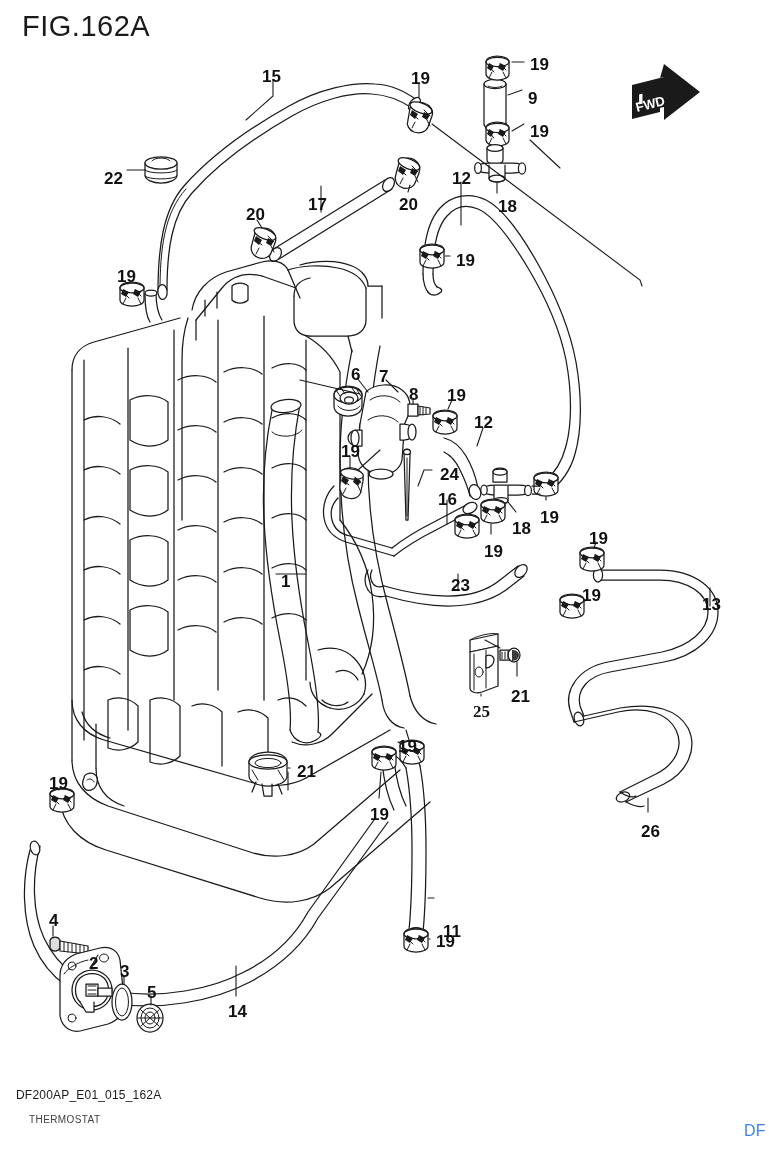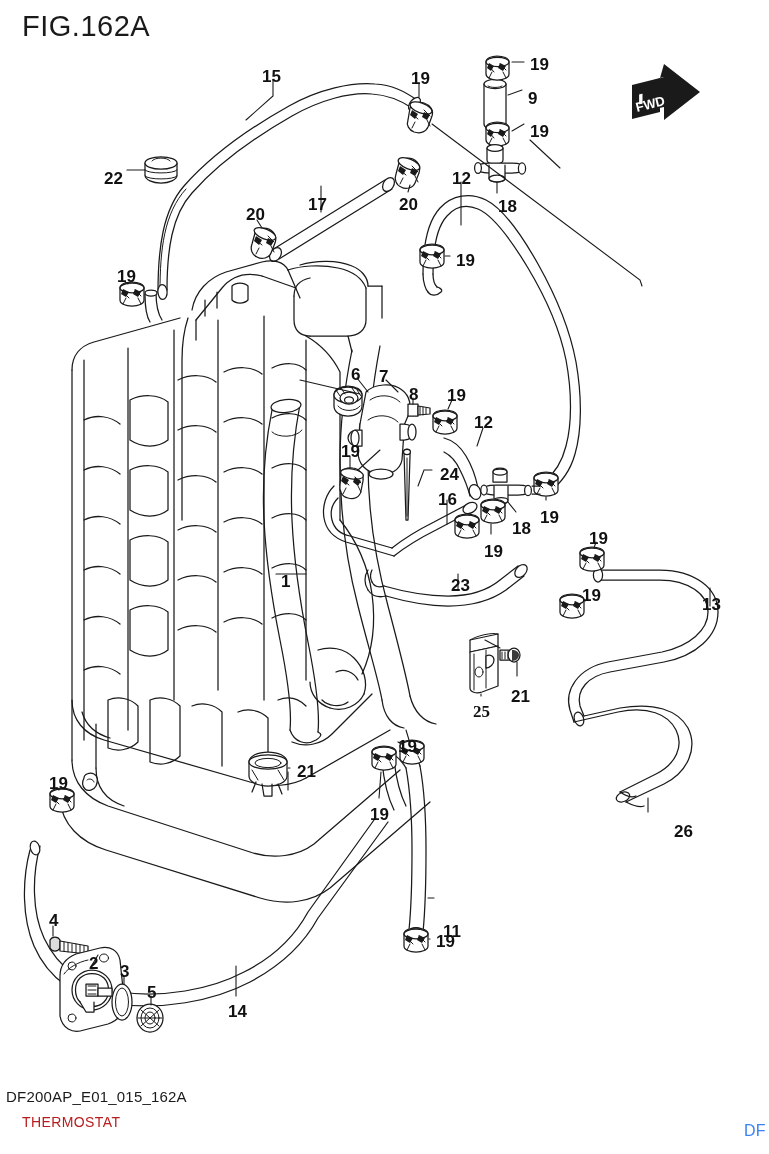--- a/index.html
+++ b/index.html
@@ -8,26 +8,26 @@
     font-family:"Liberation Sans",sans-serif;color:#111111;
   }
   #stage{position:absolute;inset:0;border-radius:7px;}
   svg#diagram{position:absolute;left:0;top:0;width:769px;height:1154px;}
 
   .fig-title{
     position:absolute;left:22px;top:10px;
     font-size:29px;font-weight:400;letter-spacing:.5px;color:#1a1a1a;
   }
   .footer-code{
-    position:absolute;left:6px;top:1088px;
-    font-size:15px;color:#1a1a1a;letter-spacing:.2px;
+    position:absolute;left:16px;top:1088px;
+    font-size:12px;color:#1a1a1a;letter-spacing:.2px;
   }
   .footer-name{
-    position:absolute;left:22px;top:1114px;
-    font-size:14px;color:#b91c1c;letter-spacing:.4px;
+    position:absolute;left:29px;top:1114px;
+    font-size:10px;color:#404040;letter-spacing:.4px;
   }
   .footer-right{
     position:absolute;left:744px;top:1122px;
     font-size:16px;color:#3b82f6;letter-spacing:.3px;white-space:nowrap;
   }
 
   
   .cal{
     position:absolute;font-size:17px;font-weight:bold;color:#111;
     line-height:1;white-space:nowrap;
@@ -620,21 +620,21 @@
       <div class="cal" style="left: 702px; top: 596px;">13</div>
       <div class="cal" style="left: 451px; top: 577px; text-align: right;">23</div>
       <div class="cal" style="left: 582px; top: 587px;">19</div>
       <div class="cal" style="left: 281px; top: 573px;">1</div>
       <div class="cal" style="left: 473px; top: 703px; font-family: Liberation Serif, serif;">25</div>
       <div class="cal" style="left: 511px; top: 688px;">21</div>
       <div class="cal" style="left: 398px; top: 738px;">19</div>
       <div class="cal" style="left: 297px; top: 763px;">21</div>
       <div class="cal" style="left: 49px; top: 775px;">19</div>
       <div class="cal" style="left: 370px; top: 806px;">19</div>
-      <div class="cal" style="left: 641px; top: 823px; margin-left: 33px;">26</div>
+      <div class="cal" style="left: 641px; top: 823px;">26</div>
       <div class="cal" style="left: 443px; top: 895px; margin-top: 28px;">11</div>
       <div class="cal" style="left: 49px; top: 912px;">4</div>
       <div class="cal" style="left: 89px; top: 955px;">2</div>
       <div class="cal" style="left: 120px; top: 963px;">3</div>
       <div class="cal" style="left: 147px; top: 984px;">5</div>
       <div class="cal" style="left: 436px; top: 933px;">19</div>
       <div class="cal" style="left: 228px; top: 1003px;">14</div>
     </div>
 
   <div class="footer-code">DF200AP_E01_015_162A</div>

